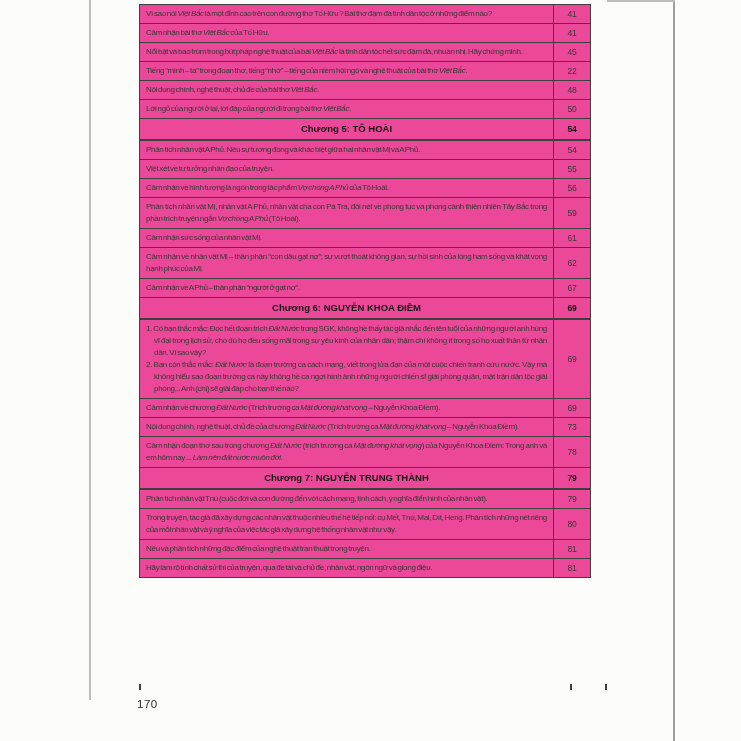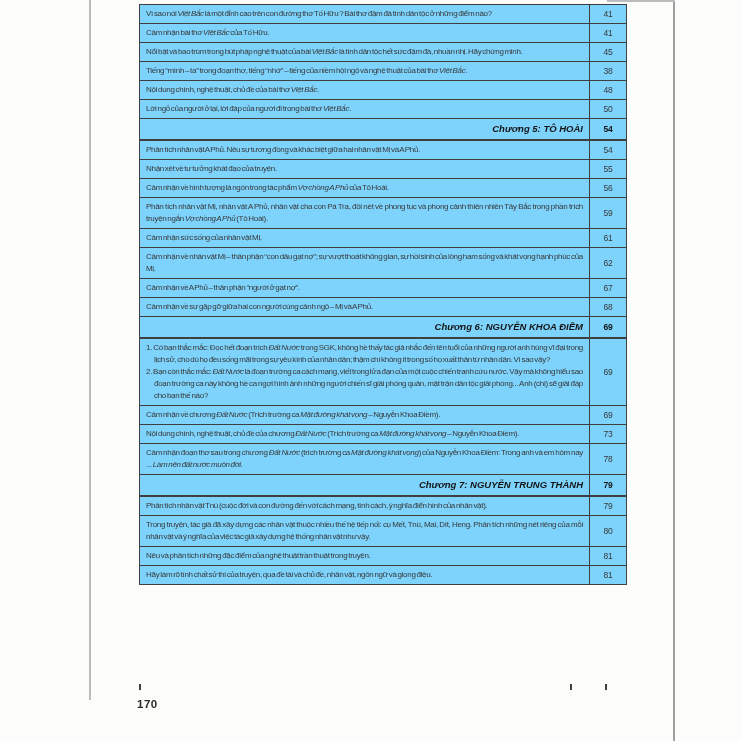--- a/index.html
+++ b/index.html
@@ -20,24 +20,24 @@
     color:var(--text-color);
   }
   .edge-line{position:absolute;pointer-events:none;}
   .edge-left{left:89px;top:0;width:2px;height:700px;background:var(--edge-left);}
   .edge-right{left:673px;top:0;width:2px;height:741px;background:var(--edge-right);}
   .edge-top{left:607px;top:0;width:68px;height:2px;background:var(--edge-left);}
 
   .toc-table{
     position:absolute;
     left:139px;top:4px;
-    width:488px;
+    width:452px;
     border:1.5px solid var(--border-color);
     box-sizing:border-box;
-    background:#7dd3fc;
+    background:#ec4899;
   }
   .row{
     display:flex;
     border-top:1px solid var(--border-color);
     align-items:stretch;
   }
   .row:first-child{border-top:none;}
   .cell-text{
     flex:1 1 auto;
     padding:3px 6px;
@@ -51,46 +51,45 @@
   .cell-page{
     flex:0 0 36px;
     border-left:1px solid var(--border-color);
     display:flex;align-items:center;justify-content:center;
     font-size:8.5px;
     letter-spacing:-0.2px;
     color:var(--text-color);
   }
   .row.chapter{border-top:1.5px solid var(--border-color);border-bottom:0.5px solid var(--border-color);}
   .row.chapter .cell-text{
-    text-align:right;
+    text-align:center;
     font-weight:bold;
     font-size:9.5px;
     line-height:14px;
     letter-spacing:0;
     word-spacing:0;
     color:var(--chapter-color);
     padding:3px 6px;
-    font-style:italic;
   }
   .row.chapter .cell-page{font-weight:bold;color:var(--chapter-color);}
   .para{
     padding-left:8px;
     text-indent:-8px;
   }
   i{font-style:italic;}
 
   .border-stub{position:absolute;width:1.5px;height:6px;background:var(--border-color);top:684px;}
   .stub-left{left:139px;}
   .stub-mid{left:570px;}
   .stub-right{left:605px;}
 
   .footer-page-number{
     position:absolute;
     left:137px;top:698px;
-    font-weight:bold;
+    font-weight:normal;
     font-size:11.5px;
     letter-spacing:0.5px;
     color:#2a2a2a;
   }
 </style>
 </head>
 <body>
 
 <div class="page">
   <div class="edge-line edge-left"></div>
@@ -113,21 +112,21 @@
       <div class="row">
         <div class="cell-text">
           <div><span>Nổi bật và bao trùm trong bút pháp nghệ thuật của bài </span><i>Việt Bắc</i><span> là tính dân tộc hết sức đậm đà, nhuần nhị. Hãy chứng minh.</span></div>
         </div>
         <div class="cell-page">45</div>
       </div>
       <div class="row">
         <div class="cell-text">
           <div><span>Tiếng “mình – ta” trong đoạn thơ, tiếng “nhớ” – tiếng của niềm hội ngộ và nghệ thuật của bài thơ </span><i>Việt Bắc</i><span>.</span></div>
         </div>
-        <div class="cell-page">38</div>
+        <div class="cell-page">22</div>
       </div>
       <div class="row">
         <div class="cell-text">
           <div><span>Nội dung chính, nghệ thuật, chủ đề của bài thơ </span><i>Việt Bắc</i><span>.</span></div>
         </div>
         <div class="cell-page">48</div>
       </div>
       <div class="row">
         <div class="cell-text">
           <div><span>Lời ngỏ của người ở lại, lời đáp của người đi trong bài thơ </span><i>Việt Bắc</i><span>.</span></div>
@@ -141,21 +140,21 @@
         <div class="cell-page">54</div>
       </div>
       <div class="row">
         <div class="cell-text">
           <div><span>Phân tích nhân vật A Phủ. Nêu sự tương đồng và khác biệt giữa hai nhân vật Mị và A Phủ.</span></div>
         </div>
         <div class="cell-page">54</div>
       </div>
       <div class="row">
         <div class="cell-text">
-          <div><span>Nhận xét về tư tưởng khát đạo của truyện.</span></div>
+          <div><span>Việt xét về tư tưởng nhân đạo của truyện.</span></div>
         </div>
         <div class="cell-page">55</div>
       </div>
       <div class="row">
         <div class="cell-text">
           <div><span>Cảm nhận về hình tượng lá ngón trong tác phẩm </span><i>Vợ chồng A Phủ</i><span> của Tô Hoài.</span></div>
         </div>
         <div class="cell-page">56</div>
       </div>
       <div class="row">
@@ -174,26 +173,20 @@
         <div class="cell-text">
           <div><span>Cảm nhận về nhân vật Mị – thân phận “con dâu gạt nợ”; sự vượt thoát không gian, sự hồi sinh của lòng ham sống và khát vọng hạnh phúc của Mị.</span></div>
         </div>
         <div class="cell-page">62</div>
       </div>
       <div class="row">
         <div class="cell-text">
           <div><span>Cảm nhận về A Phủ – thân phận “người ở gạt nợ”.</span></div>
         </div>
         <div class="cell-page">67</div>
-      </div>
-      <div class="row">
-        <div class="cell-text">
-          <div><span>Cảm nhận về sự gặp gỡ giữa hai con người cùng cảnh ngộ – Mị và A Phủ.</span></div>
-        </div>
-        <div class="cell-page">68</div>
       </div>
       <div class="row chapter">
         <div class="cell-text">
           <div><span>Chương 6: NGUYỄN KHOA ĐIỀM</span></div>
         </div>
         <div class="cell-page">69</div>
       </div>
       <div class="row">
         <div class="cell-text">
           <div class="para"><span>1. Có bạn thắc mắc: Đọc hết đoạn trích </span><i>Đất Nước</i><span> trong SGK, không hề thấy tác giả nhắc đến tên tuổi của những người anh hùng vĩ đại trong lịch sử, cho dù họ đều sống mãi trong sự yêu kính của nhân dân; thậm chí không ít trong số họ xuất thân từ nhân dân. Vì sao vậy?</span></div>

